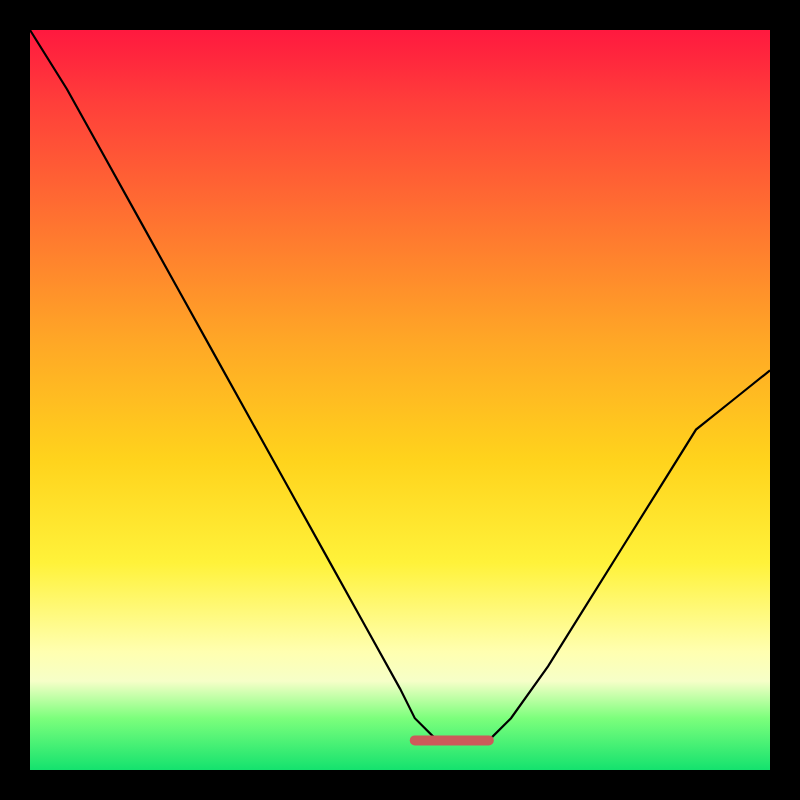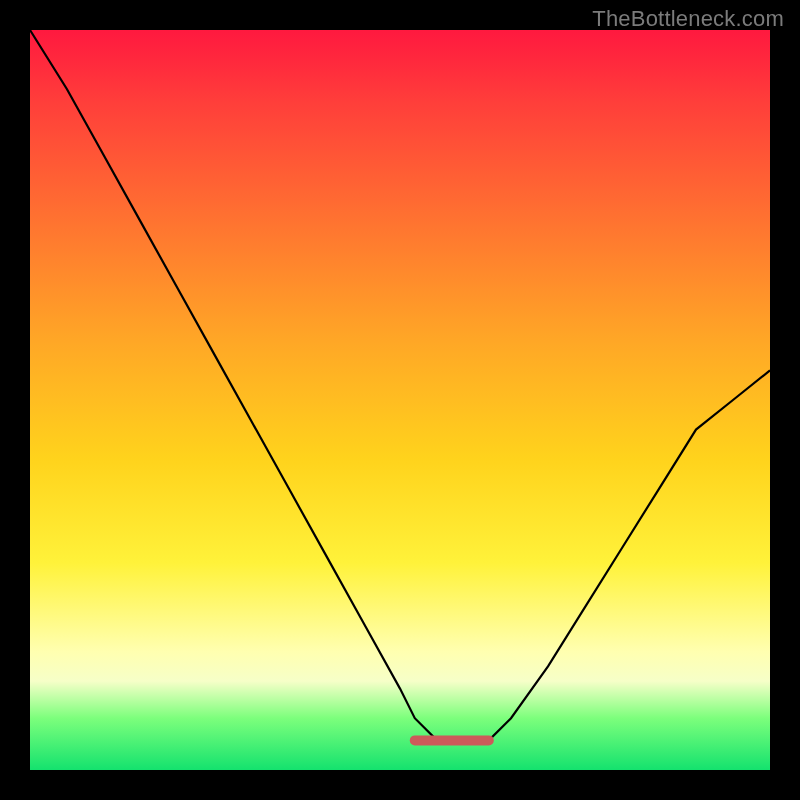--- a/index.html
+++ b/index.html
@@ -51,21 +51,20 @@
     left: 0; top: 0;
     width: 740px;
     height: 740px;
     overflow: visible;
   }
 </style>
 </head>
 <body>
 
 <div class="stage">
-  <div class="watermark">TheBottleneck.com</div>
 
   <div class="plot">
     <svg class="curve" viewBox="0 0 740 740" preserveAspectRatio="none">
       <g>
         <path id="mainCurve" d="M0.0 0.0 L37.0 59.2 L74.0 125.8 L111.0 192.4 L148.0 259.0 L185.0 325.6 L222.0 392.2 L259.0 458.8 L296.0 525.4 L333.0 592.0 L370.0 658.6 L384.8 688.2 L407.0 710.4 L429.2 710.4 L444.0 710.4 L458.8 710.4 L481.0 688.2 L518.0 636.4 L555.0 577.2 L592.0 518.0 L629.0 458.8 L666.0 399.6 L703.0 370.0 L740.0 340.4" fill="none" stroke="#000000" stroke-width="2.2"></path>
       </g>
       <g>
         <path id="flatMarker" d="M384.8 710.4 L407.0 710.4 L429.2 710.4 L444.0 710.4 L458.8 710.4" fill="none" stroke="#cc5a5a" stroke-width="10" stroke-linecap="round"></path>
       </g>
     </svg>

